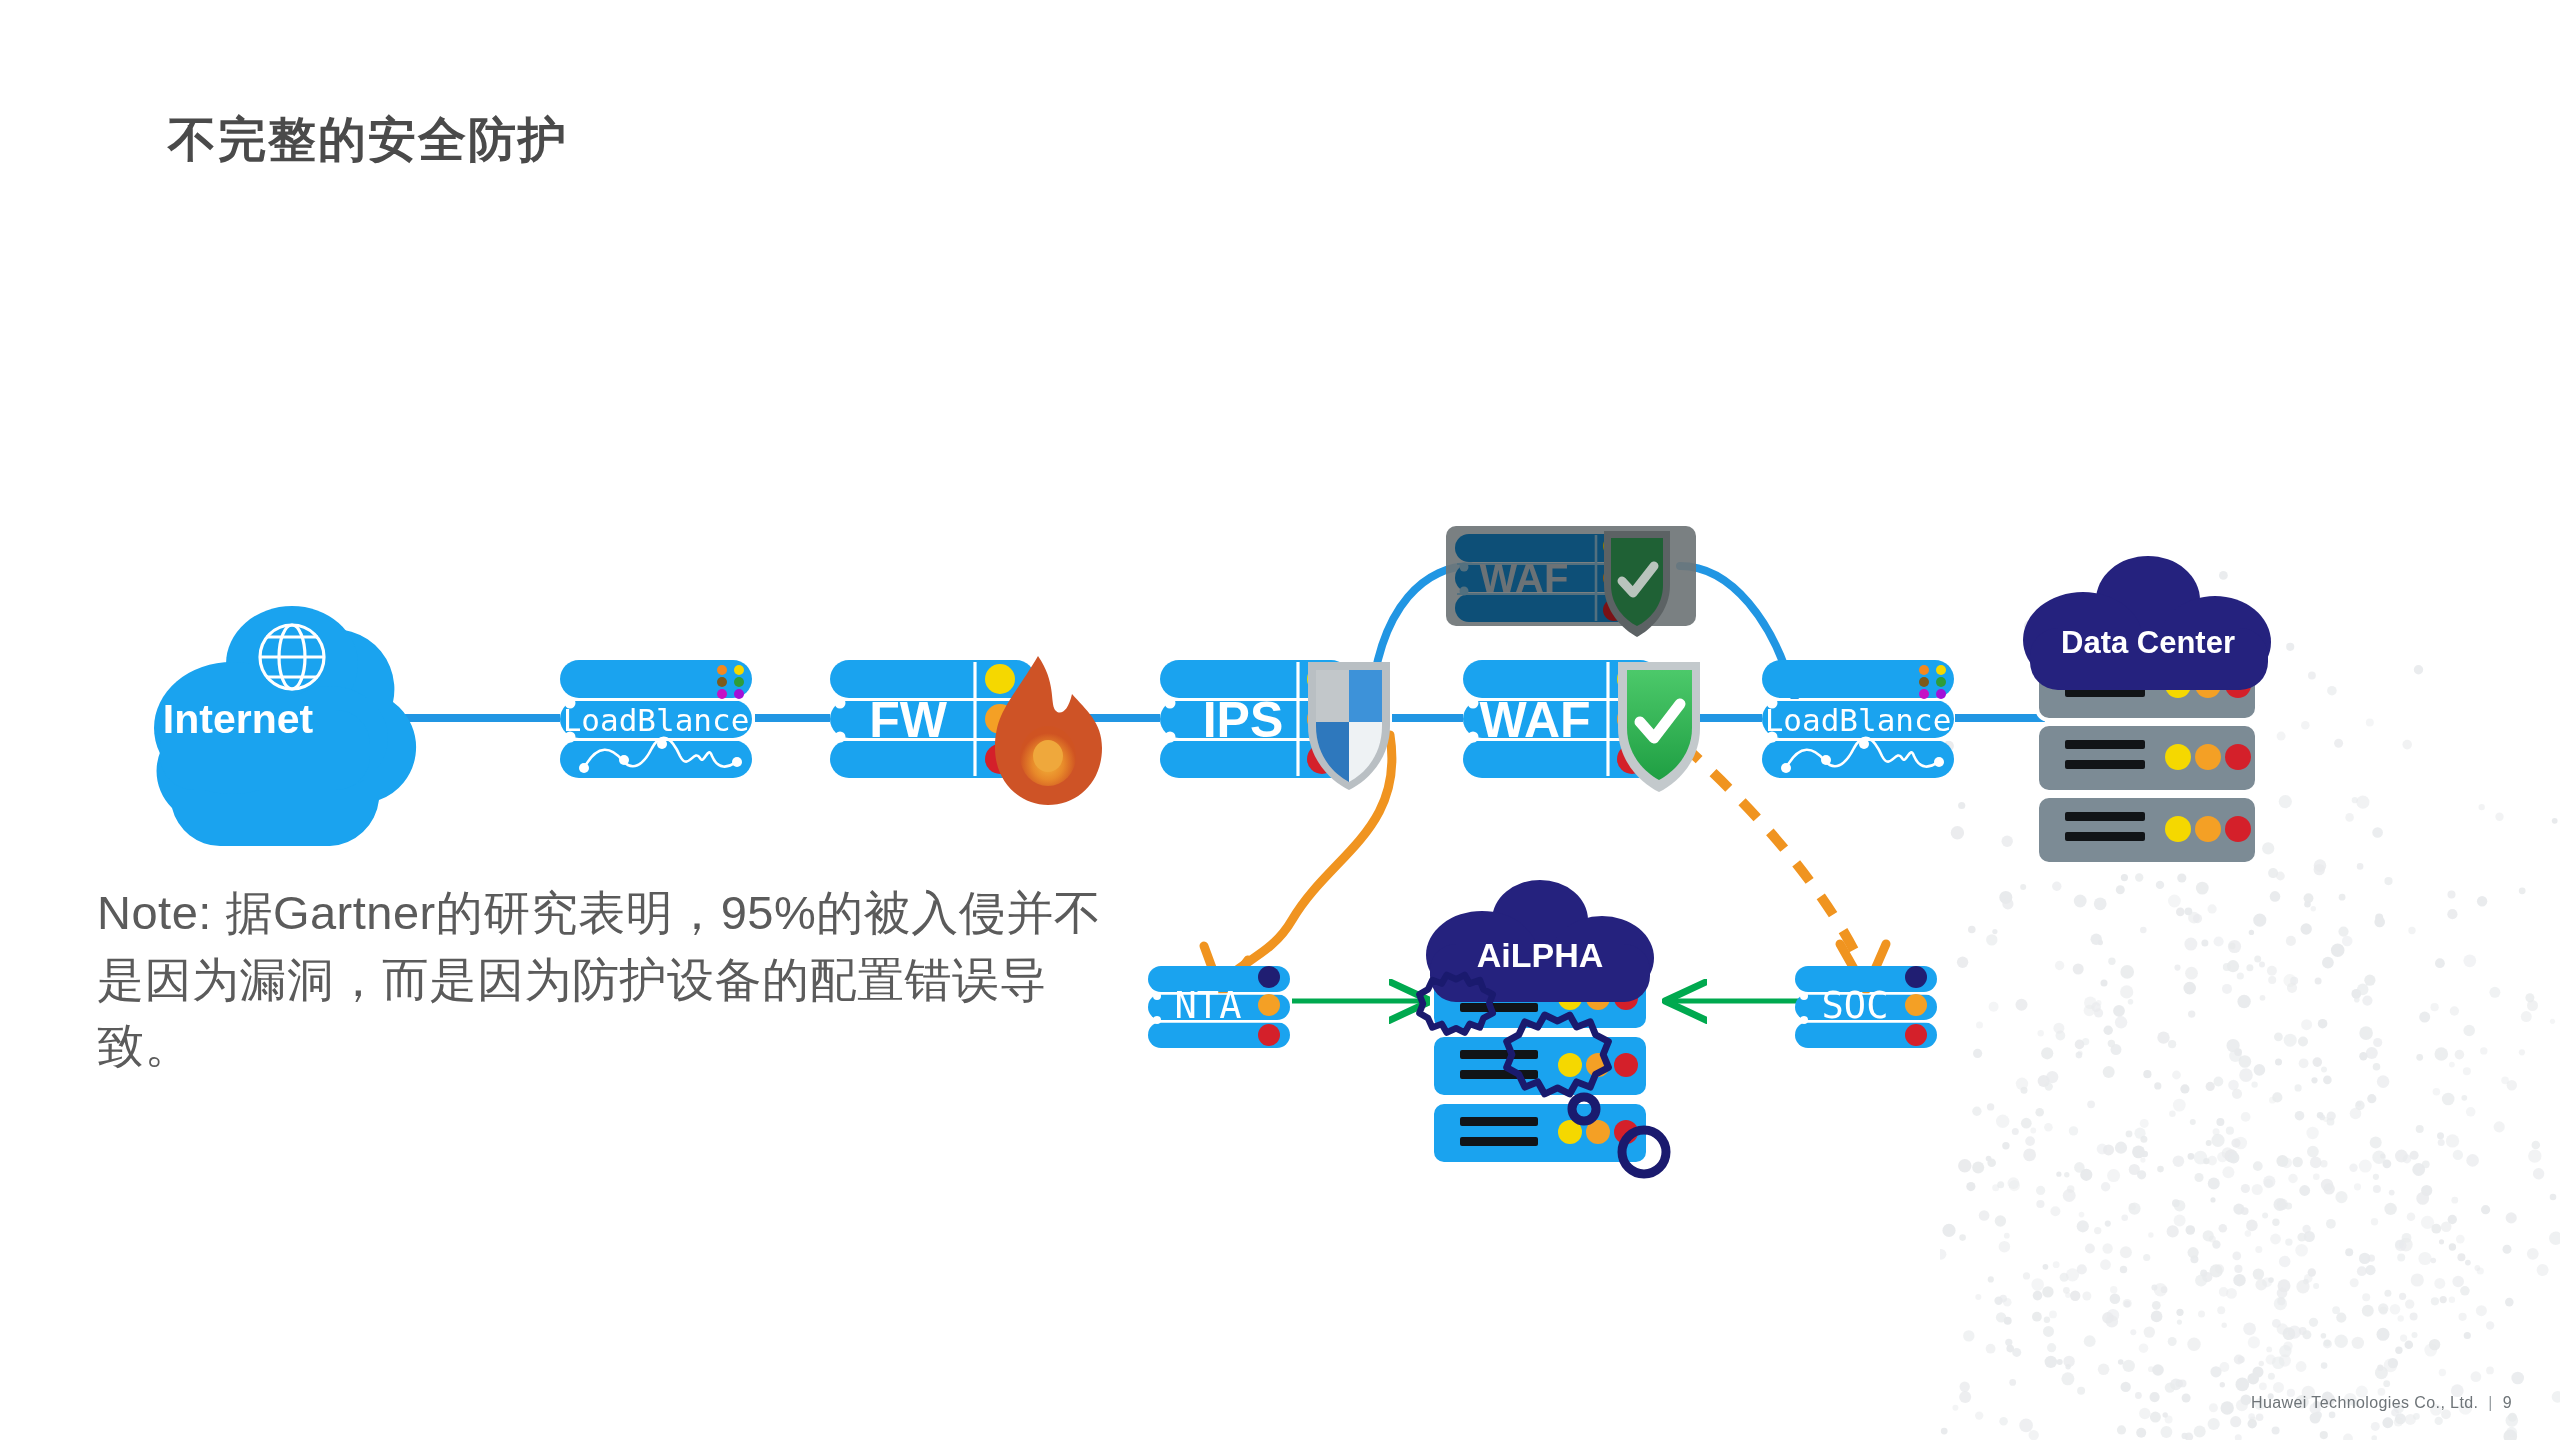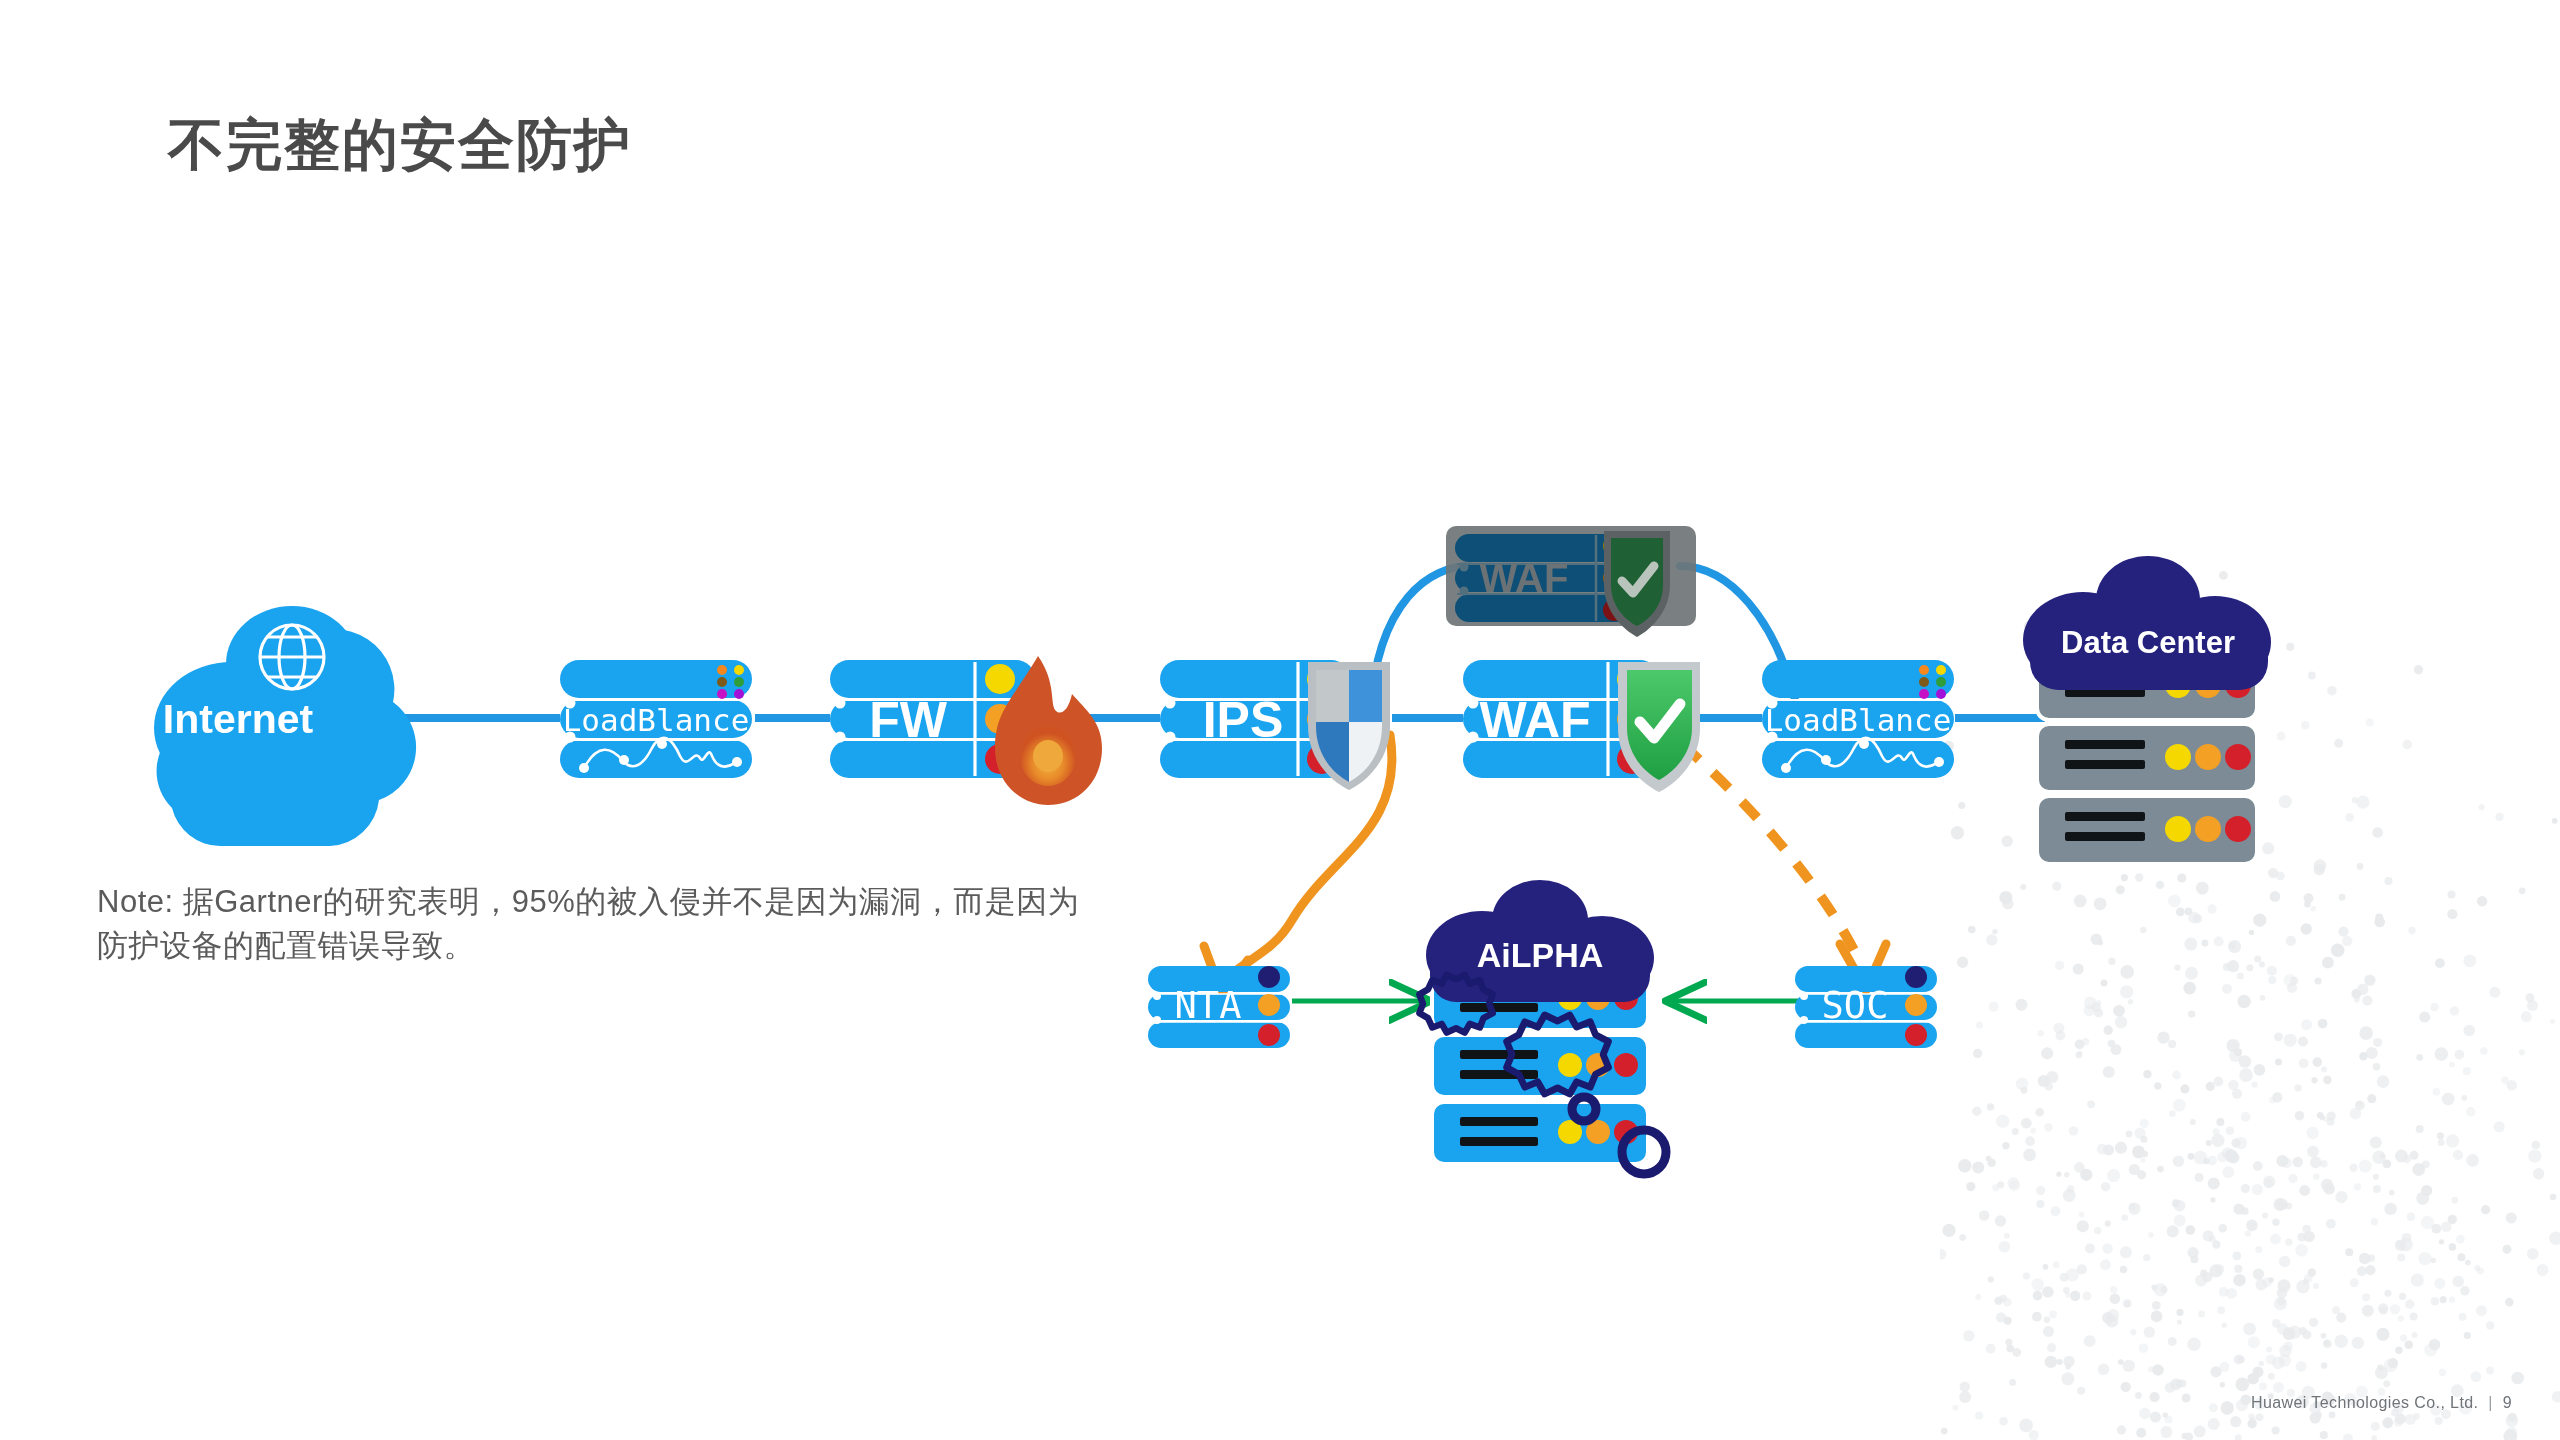--- a/index.html
+++ b/index.html
@@ -24,35 +24,35 @@
     height: 900px;
     pointer-events: none;
     z-index: 0;
   }
 
   
   #page-title {
     position: absolute;
     left: 168px;
     top: 108px;
-    font-size: 56px;
+    font-size: 48px;
     font-weight: bold;
     color: #4a4a4a;
     letter-spacing: 2px;
     white-space: nowrap;
     z-index: 5;
   }
 
   
   #note-block {
     position: absolute;
     left: 97px;
     top: 880px;
     width: 1010px;
-    font-size: 31px;
+    font-size: 47px;
     line-height: 1.42;
     color: #5b5b5b;
     z-index: 5;
     letter-spacing: 0.5px;
   }
 
   
   #footer {
     position: absolute;
     right: 48px;

